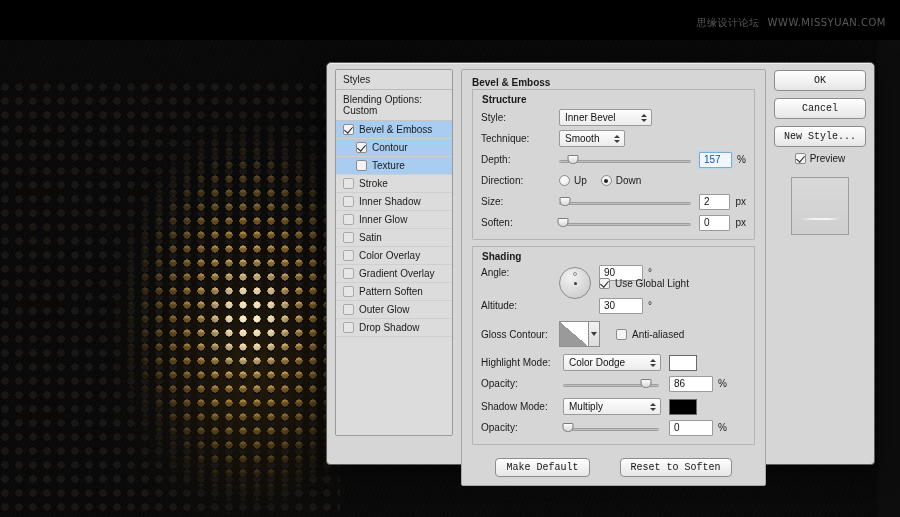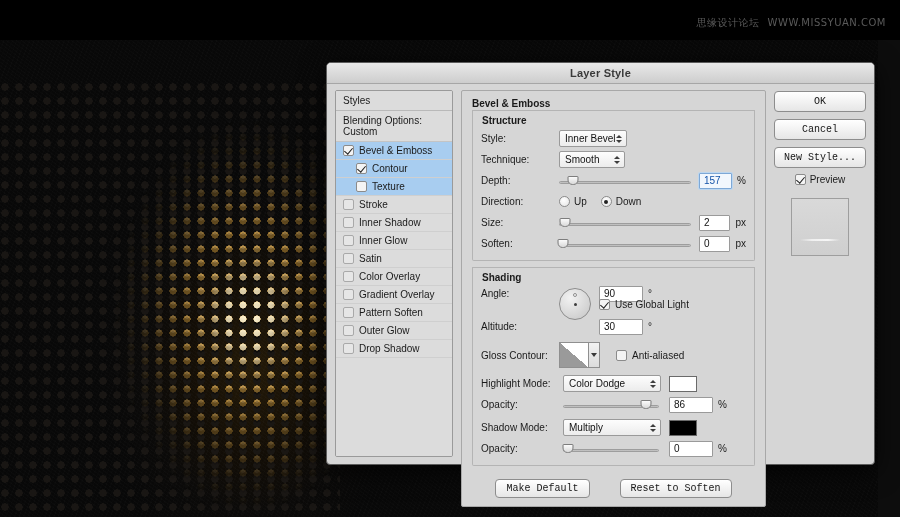--- a/index.html
+++ b/index.html
@@ -449,23 +449,20 @@
     </div>
     <div id="right-dark"></div>
     <div id="top-dark"></div>
     <div id="watermark">
       <span class="wm-cn">思缘设计论坛</span><span>WWW.MISSYUAN.COM</span>
     </div>
   </div>
 
   <div id="dialog">
 
-    <div id="titlebar">
-      <span class="title">Layer Style</span>
-    </div>
 
     <div id="dialog-body">
 
       <div class="styles-col">
         <div class="styles-panel">
           <div class="styles-head">
             <span>Styles</span>
           </div>
           <div class="blend-row">
             <span>Blending Options: Custom</span>
@@ -527,21 +524,21 @@
       <div class="main-col">
         <div class="main-panel">
 
           <div class="section-title">Bevel &amp; Emboss</div>
 
           <div class="group">
             <span class="group-legend">Structure</span>
 
             <div class="row">
               <span class="lbl">Style:</span>
-              <span class="select" style="width:68px">
+              <span class="select" style="width:93px">
                 <span>Inner Bevel</span>
                 <span class="arrows">
                     <i class="up"></i>
                     <i class="dn"></i>
                   </span>
               </span>
             </div>
 
             <div class="row">
               <span class="lbl">Technique:</span>

